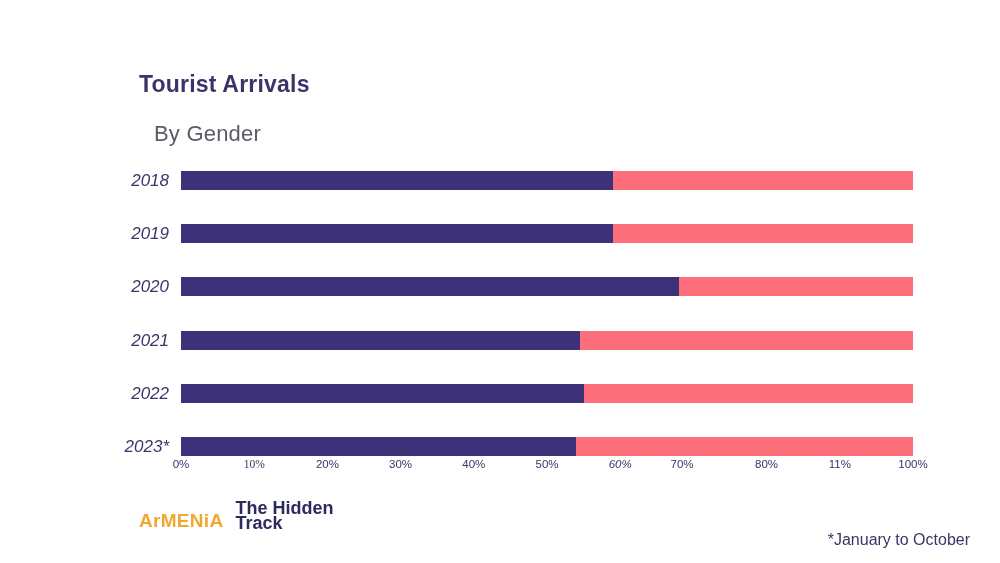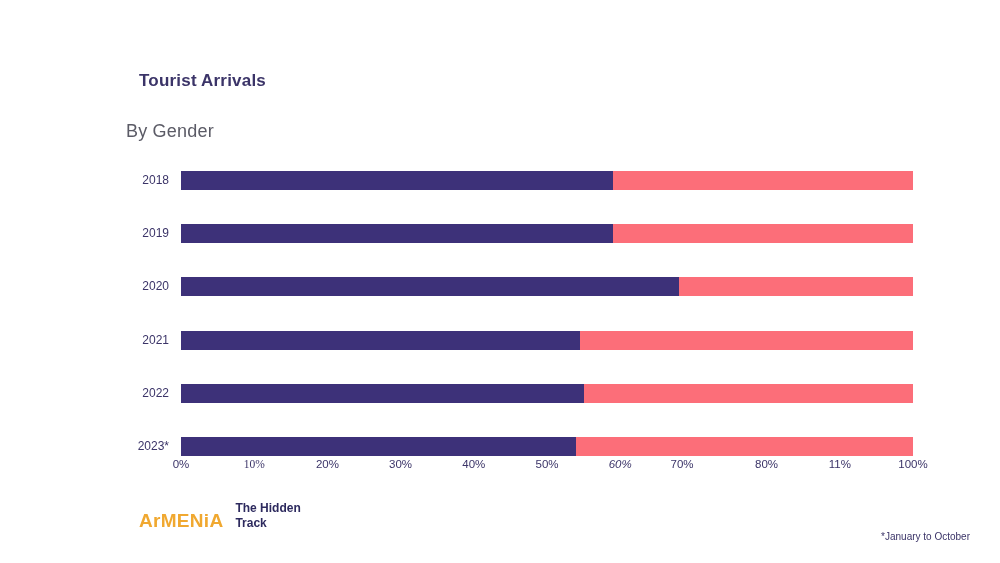--- a/index.html
+++ b/index.html
@@ -20,31 +20,31 @@
     left: 0; top: 0;
     width: 1000px;
     height: 563px;
   }
 
   
   .chart-title {
     position: absolute;
     left: 139px;
     top: 71px;
-    font-size: 17px;
+    font-size: 23px;
     font-weight: bold;
     color: #3b3468;
     letter-spacing: 0.2px;
     white-space: nowrap;
   }
   .chart-subtitle {
     position: absolute;
-    left: 126px;
+    left: 154px;
     top: 121px;
-    font-size: 18px;
+    font-size: 22px;
     font-weight: normal;
     color: #5b5b66;
     letter-spacing: 0.2px;
     white-space: nowrap;
   }
 
   
   .legend {
     position: absolute;
     left: 826px;
@@ -85,25 +85,26 @@
   }
   .seg {
     position: absolute;
     top: 0;
     height: 19px;
   }
   .ylab {
     position: absolute;
     width: 60px;
     text-align: right;
-    font-size: 12px;
+    font-size: 17px;
     color: #3b3468;
     height: 19px;
     line-height: 19px;
     white-space: nowrap;
+    font-style: italic;
   }
 
   
   .xaxis {
     position: absolute;
     left: 181px;
     top: 458px;
     width: 732px;
     height: 20px;
   }
@@ -127,33 +128,33 @@
   .logo-armenia {
     font-size: 19px;
     font-weight: bold;
     color: #f0a830;
     letter-spacing: 0.3px;
     line-height: 20px;
     white-space: nowrap;
   }
   .logo-track {
     margin-left: 12px;
-    font-size: 12px;
+    font-size: 18px;
     font-weight: bold;
     color: #2d2a5e;
     line-height: 15px;
     white-space: nowrap;
   }
   .logo-track .l2 { display: block; }
 
   .footnote {
     position: absolute;
     right: 30px;
     top: 531px;
-    font-size: 10px;
+    font-size: 16px;
     color: #3b3468;
     white-space: nowrap;
     text-align: center;
   }
 </style>
 </head>
 <body>
 
 <div class="canvas">
 

